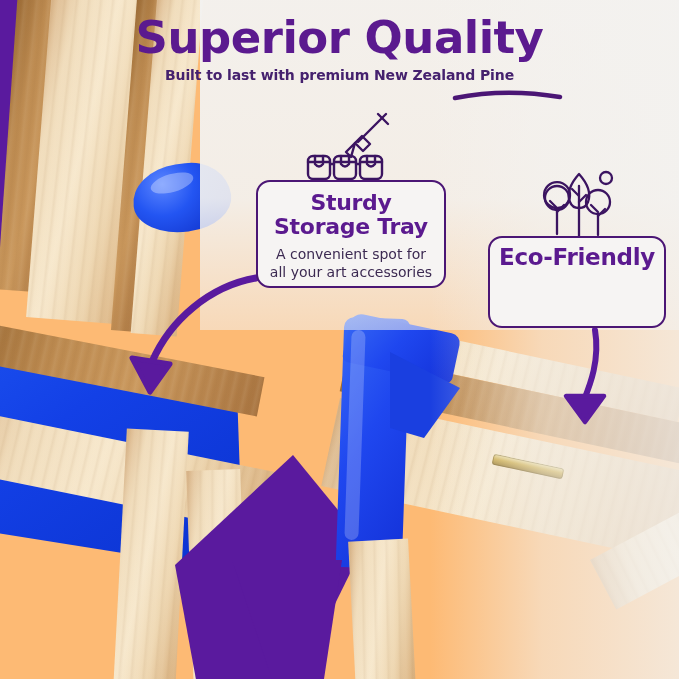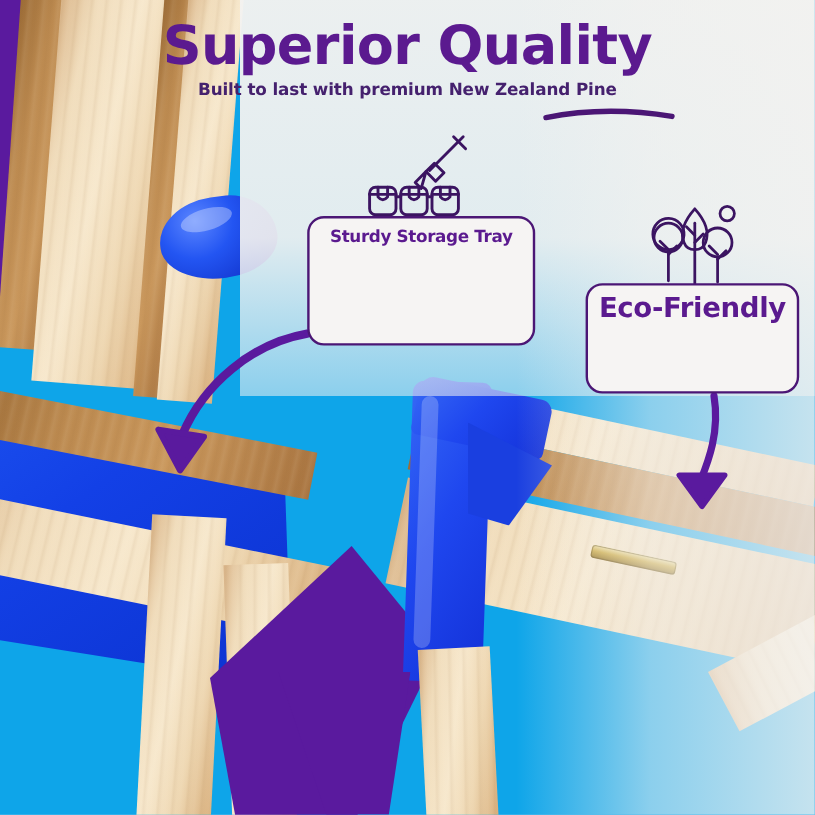--- a/index.html
+++ b/index.html
@@ -3,21 +3,21 @@
 <meta charset="utf-8">
 <style>
   * { margin:0; padding:0; box-sizing:border-box; }
   html,body { width:679px; height:679px; }
   body {
     font-family: "DejaVu Sans", "Liberation Sans", sans-serif;
     background:#f2f1ef;
     overflow:hidden;
     position:relative;
   }
-  #stage { position:absolute; inset:0; width:679px; height:679px; overflow:hidden; background:#0ea5e9; }
+  #stage { position:absolute; inset:0; width:679px; height:679px; overflow:hidden; background:#fdba74; }
 
   
   .photo { position:absolute; inset:0; }
 
   .wood {
     position:absolute;
     background:linear-gradient(95deg,#c89a63 0%,#e3c193 14%,#f3ddba 32%,#ecd0a6 55%,#dcb483 78%,#c69357 100%);
   }
   .wood.light {
     background:linear-gradient(100deg,#d9b488 0%,#f0dcbb 20%,#f7e8cd 45%,#eed7b2 70%,#d7ad7a 100%);
@@ -81,21 +81,21 @@
   .card .title {
     color:#5b1a8f;
     font-weight:700;
     letter-spacing:-.3px;
   }
   .card .desc {
     color:#3c2a52;
     font-weight:400;
   }
   #card-tray { left:256px; top:180px; width:190px; height:108px; }
-  #card-tray .title { font-size:14px; line-height:1.08; }
+  #card-tray .title { font-size:22px; line-height:1.08; }
   #card-tray .desc  { font-size:14px; line-height:1.3; margin-top:6px; }
 
   #card-eco { left:488px; top:236px; width:178px; height:92px; padding:7px 8px 8px; }
   #card-eco .title { font-size:23px; line-height:1.1; }
   #card-eco .desc  { font-size:13.5px; line-height:1.28; margin-top:3px; }
 
   .icon { position:absolute; z-index:5; }
   #icon-tray { left:300px; top:112px; width:92px; height:72px; }
   #icon-eco  { left:540px; top:168px; width:78px; height:72px; }
 
@@ -254,19 +254,20 @@
 
       <circle cx="58" cy="34" r="12"></circle>
       <path d="M58,46 L58,67"></path>
       <path d="M58,44 L51,37"></path>
       <path d="M58,48 L65,41"></path>
     </g>
   </svg>
 
   <div class="card" id="card-tray">
     <div class="title">Sturdy Storage Tray</div>
+    <div class="desc">A convenient spot for all your art accessories</div>
   </div>
 
   <div class="card" id="card-eco">
     <div class="title">Eco-Friendly</div>
   </div>
 
 </div>
 
 </body></html>

